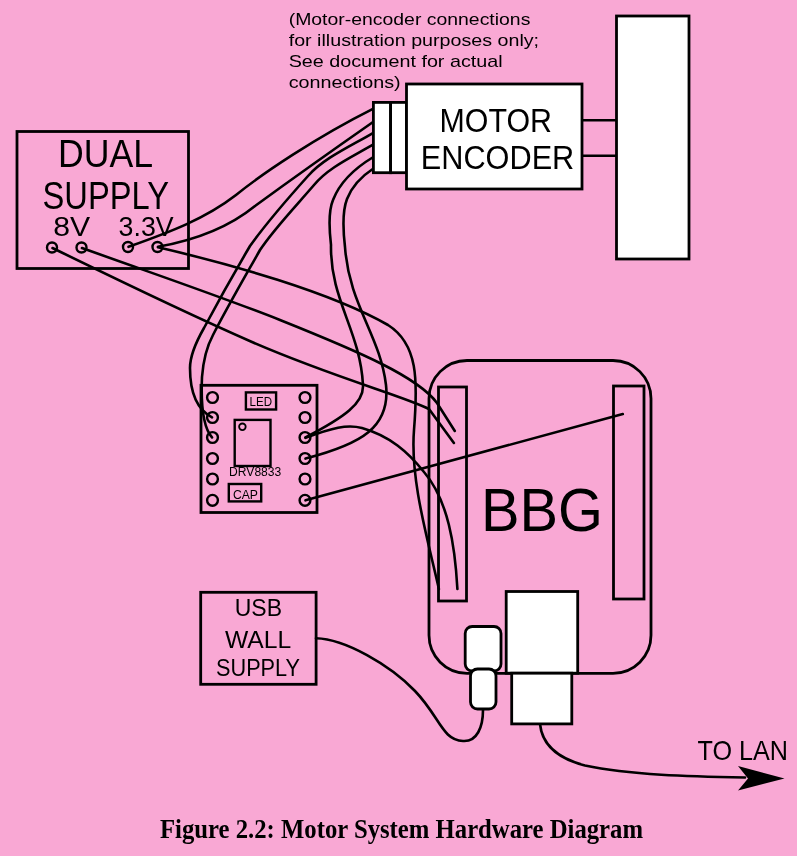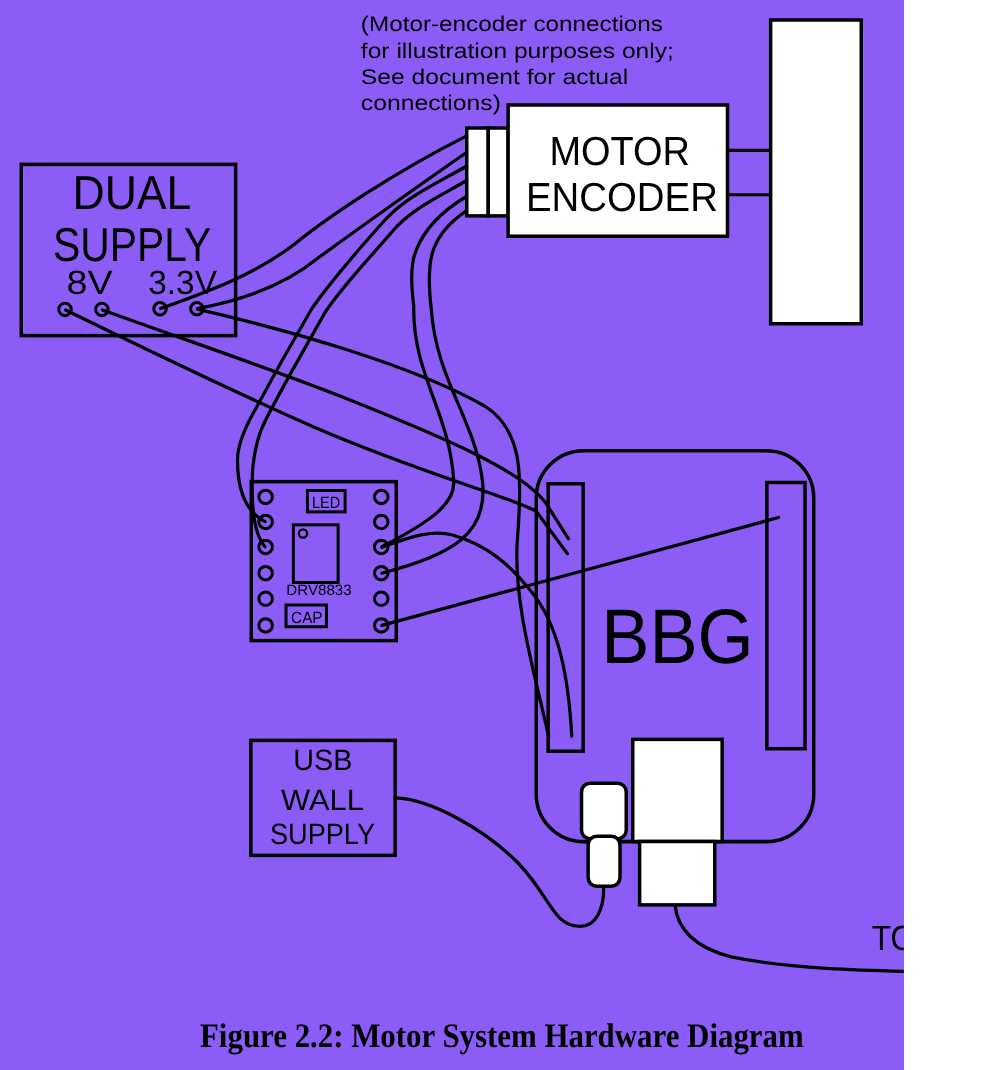--- a/index.html
+++ b/index.html
@@ -1,16 +1,16 @@
 <!DOCTYPE html>
 <html><head>
 <meta charset="utf-8">
 <style>
   html,body{margin:0;padding:0;background:#ffffff;}
-  #page{width:723px;height:856px;position:relative;overflow:hidden;background:#8b5cf6;will-change:transform;transform:translateZ(0);}
+  #page{width:797px;height:856px;position:relative;overflow:hidden;background:#f9a8d4;will-change:transform;transform:translateZ(0);}
   svg{display:block;}
   text{font-family:"Liberation Sans",sans-serif;fill:#000;}
   .cap{font-family:"Liberation Serif",serif;font-weight:bold;}
 </style>
 </head>
 <body>
 <div id="page">
 <svg width="805" height="856" viewBox="0 0 805 856">
 
   <g fill="none" stroke="#000" stroke-width="2.6" stroke-linecap="round">

